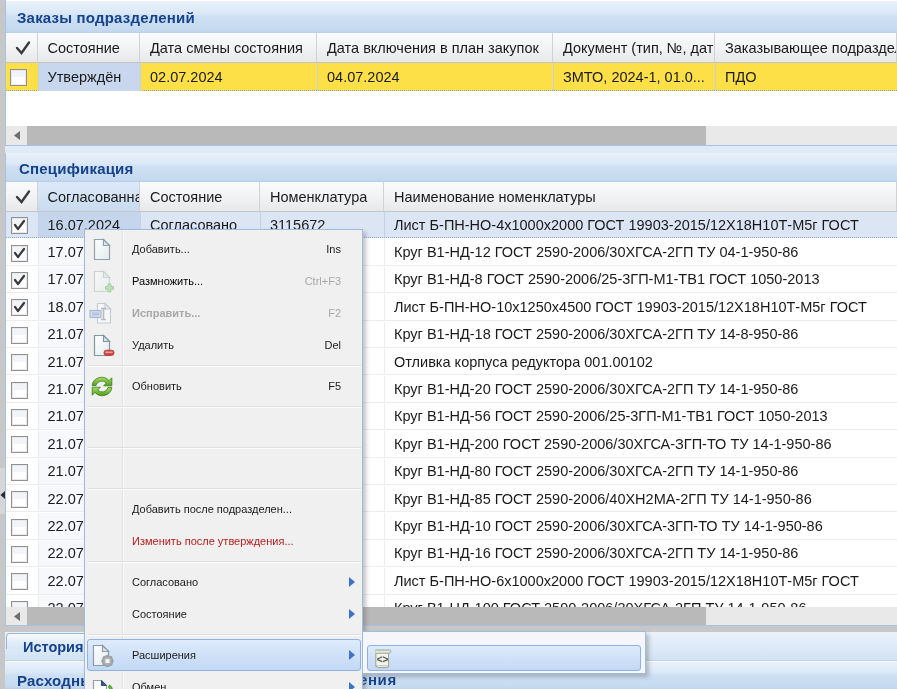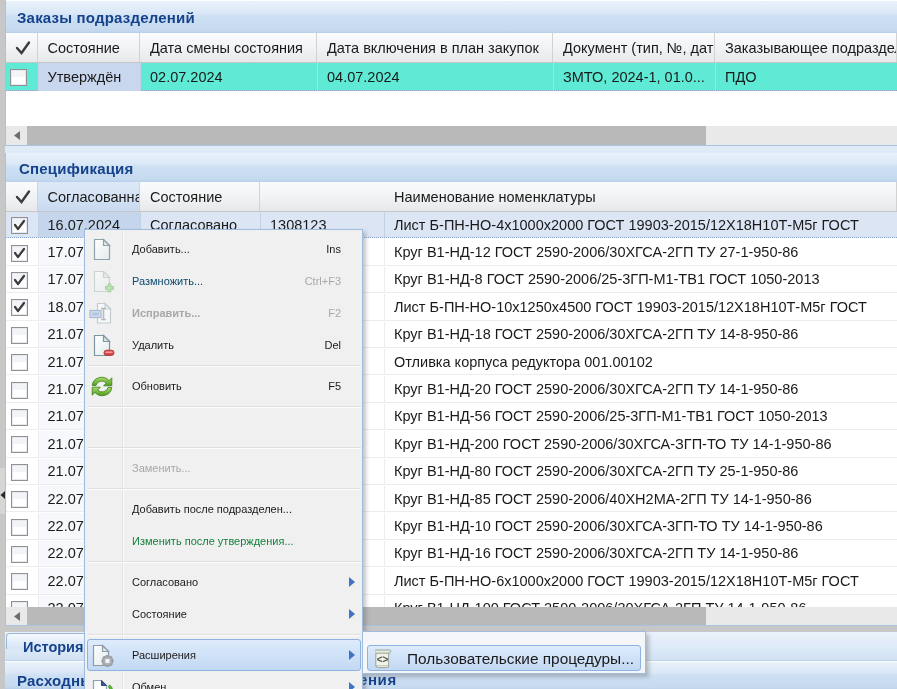--- a/index.html
+++ b/index.html
@@ -42,21 +42,21 @@
 <div class="hcell" style="left:547px;width:162px">
         <span>Документ (тип, №, дат</span>
       </div>
 <div class="hcell" style="left:709px;width:182px">
         <span>Заказывающее подразделен</span>
       </div>
 <svg style="position:absolute;left:9px;top:7px" width="16" height="16">
         <path d="M2 8 L6.5 13 L14 2.5" stroke="#3c3c3c" stroke-width="2.4" fill="none" stroke-linecap="round"></path>
       </svg>
 </div>
-<div class="abs" style="left:0;top:63px;width:891px;height:28px;background:#5eead4;border-bottom:1px dotted #8da4c9">
+<div class="abs" style="left:0;top:63px;width:891px;height:28px;background:#fde047;border-bottom:1px dotted #8da4c9">
 <div class="abs" style="left:31.5px;top:0;width:102.5px;height:28px;background:#c8d7ed"></div>
 <div class="cell" style="left:31.5px;top:6px;width:102px;padding-left:10px">Утверждён</div>
 <div class="cell" style="left:134px;top:6px;width:177px;padding-left:10px">02.07.2024</div>
 <div class="cell" style="left:311px;top:6px;width:236px;padding-left:10px">04.07.2024</div>
 <div class="cell" style="left:547px;top:6px;width:162px;padding-left:10px">ЗМТО, 2024-1, 01.0...</div>
 <div class="cell" style="left:709px;top:6px;width:182px;padding-left:10px">ПДО</div>
 <div class="abs" style="left:31.5px;top:0;width:1px;height:28px;background:#c3d1e6"></div>
 <div class="abs" style="left:134px;top:0;width:1px;height:28px;background:#c3d1e6"></div>
 <div class="abs" style="left:311px;top:0;width:1px;height:28px;background:#c3d1e6"></div>
 <div class="abs" style="left:547px;top:0;width:1px;height:28px;background:#c3d1e6"></div>
@@ -84,47 +84,50 @@
 <div class="abs ghead" style="left:0;top:29px;width:891px;height:30px">
 <div class="hcell" style="left:0px;width:31.5px;">
         <span></span>
       </div>
 <div class="hcell" style="left:31.5px;width:102.5px;background:linear-gradient(180deg,#dde9f8 0%,#d3e2f4 55%,#c8daf0 100%)">
         <span>Согласованная</span>
       </div>
 <div class="hcell" style="left:134px;width:120px;">
         <span>Состояние</span>
       </div>
+<div class="hcell" style="left:254px;width:124px;">
+        <span>Номенклатура</span>
+      </div>
 <div class="hcell" style="left:378px;width:513px;">
         <span>Наименование номенклатуры</span>
       </div>
 <svg style="position:absolute;left:9px;top:7px" width="16" height="16">
         <path d="M2 8 L6.5 13 L14 2.5" stroke="#3c3c3c" stroke-width="2.4" fill="none" stroke-linecap="round"></path>
       </svg>
 </div>
 <div class="abs" style="left:0;top:59px;width:891px;height:394.5px;overflow:hidden">
 <div class="abs" style="left:0;top:0px;width:891px;height:26.4px;background:#dbe5f4;border-bottom:1px dotted #8da4c9">
 <div class="abs" style="left:31.5px;top:0;width:102.5px;height:100%;background:#c5d5ec"></div>
 <div class="abs" style="left:31.5px;top:0;width:1px;height:100%;background:#c3d1e6"></div>
 <div class="abs" style="left:134px;top:0;width:1px;height:100%;background:#c3d1e6"></div>
 <div class="abs" style="left:254px;top:0;width:1px;height:100%;background:#c3d1e6"></div>
 <div class="abs" style="left:378px;top:0;width:1px;height:100%;background:#c3d1e6"></div>
 <div class="cell" style="left:41.5px;top:4.5px;width:90px">16.07.2024</div>
 <div class="cell" style="left:144px;top:4.5px;width:105px">Согласовано</div>
-<div class="cell" style="left:264px;top:4.5px;width:108px">1308123</div>
+<div class="cell" style="left:264px;top:4.5px;width:108px">3115672</div>
 <div class="cell" style="left:388px;top:4.5px;width:500px">Лист Б-ПН-НО-4х1000х2000 ГОСТ 19903-2015/12Х18Н10Т-М5г ГОСТ</div>
 </div>
 <div class="abs" style="left:0;top:27.4px;width:891px;height:26.4px;background:#fff;border-bottom:1px solid #ededed">
 <div class="abs" style="left:31.5px;top:0;width:102.5px;height:100%;background:#f6f8fb"></div>
 <div class="abs" style="left:31.5px;top:0;width:1px;height:100%;background:#ededed"></div>
 <div class="abs" style="left:134px;top:0;width:1px;height:100%;background:#ededed"></div>
 <div class="abs" style="left:254px;top:0;width:1px;height:100%;background:#ededed"></div>
 <div class="abs" style="left:378px;top:0;width:1px;height:100%;background:#ededed"></div>
 <div class="cell" style="left:41.5px;top:4.5px;width:90px">17.07.2024</div>
-<div class="cell" style="left:388px;top:4.5px;width:500px">Круг В1-НД-12 ГОСТ 2590-2006/30ХГСА-2ГП ТУ 27-1-950-86</div>
+<div class="cell" style="left:388px;top:4.5px;width:500px">Круг В1-НД-12 ГОСТ 2590-2006/30ХГСА-2ГП ТУ 04-1-950-86</div>
 </div>
 <div class="abs" style="left:0;top:54.8px;width:891px;height:26.4px;background:#fff;border-bottom:1px solid #ededed">
 <div class="abs" style="left:31.5px;top:0;width:102.5px;height:100%;background:#f6f8fb"></div>
 <div class="abs" style="left:31.5px;top:0;width:1px;height:100%;background:#ededed"></div>
 <div class="abs" style="left:134px;top:0;width:1px;height:100%;background:#ededed"></div>
 <div class="abs" style="left:254px;top:0;width:1px;height:100%;background:#ededed"></div>
 <div class="abs" style="left:378px;top:0;width:1px;height:100%;background:#ededed"></div>
 <div class="cell" style="left:41.5px;top:4.5px;width:90px">17.07.2024</div>
 <div class="cell" style="left:388px;top:4.5px;width:500px">Круг В1-НД-8 ГОСТ 2590-2006/25-3ГП-М1-ТВ1 ГОСТ 1050-2013</div>
 </div>
@@ -182,21 +185,21 @@
 <div class="cell" style="left:41.5px;top:4.5px;width:90px">21.07.2024</div>
 <div class="cell" style="left:388px;top:4.5px;width:500px">Круг В1-НД-200 ГОСТ 2590-2006/30ХГСА-ЗГП-ТО ТУ 14-1-950-86</div>
 </div>
 <div class="abs" style="left:0;top:246.6px;width:891px;height:26.4px;background:#fff;border-bottom:1px solid #ededed">
 <div class="abs" style="left:31.5px;top:0;width:102.5px;height:100%;background:#f6f8fb"></div>
 <div class="abs" style="left:31.5px;top:0;width:1px;height:100%;background:#ededed"></div>
 <div class="abs" style="left:134px;top:0;width:1px;height:100%;background:#ededed"></div>
 <div class="abs" style="left:254px;top:0;width:1px;height:100%;background:#ededed"></div>
 <div class="abs" style="left:378px;top:0;width:1px;height:100%;background:#ededed"></div>
 <div class="cell" style="left:41.5px;top:4.5px;width:90px">21.07.2024</div>
-<div class="cell" style="left:388px;top:4.5px;width:500px">Круг В1-НД-80 ГОСТ 2590-2006/30ХГСА-2ГП ТУ 25-1-950-86</div>
+<div class="cell" style="left:388px;top:4.5px;width:500px">Круг В1-НД-80 ГОСТ 2590-2006/30ХГСА-2ГП ТУ 14-1-950-86</div>
 </div>
 <div class="abs" style="left:0;top:274px;width:891px;height:26.4px;background:#fff;border-bottom:1px solid #ededed">
 <div class="abs" style="left:31.5px;top:0;width:102.5px;height:100%;background:#f6f8fb"></div>
 <div class="abs" style="left:31.5px;top:0;width:1px;height:100%;background:#ededed"></div>
 <div class="abs" style="left:134px;top:0;width:1px;height:100%;background:#ededed"></div>
 <div class="abs" style="left:254px;top:0;width:1px;height:100%;background:#ededed"></div>
 <div class="abs" style="left:378px;top:0;width:1px;height:100%;background:#ededed"></div>
 <div class="cell" style="left:41.5px;top:4.5px;width:90px">22.07.2024</div>
 <div class="cell" style="left:388px;top:4.5px;width:500px">Круг В1-НД-85 ГОСТ 2590-2006/40ХН2МА-2ГП ТУ 14-1-950-86</div>
 </div>
@@ -335,47 +338,44 @@
 <div class="abs" style="left:363px;top:662px;width:534px;height:27px;background:linear-gradient(180deg,#e9f2fb 0%,#dbe8f7 38%,#ccdff3 52%,#c7dbf0 90%,#c0d5ec 100%)"></div>
 <div class="abs" style="left:359px;top:671px;color:#15428b;font-weight:bold;font-size:15px;letter-spacing:0.6px">ения</div>
 <div class="abs" style="left:84px;top:229px;width:279px;height:460px;background:#f0f0f0;border:1px solid #9fbbdd;border-bottom:none;box-shadow:3px 3px 4px rgba(90,90,90,.35);z-index:10">
 <div class="abs" style="left:37px;top:0;width:1px;height:100%;background:#e2e2e2"></div>
 <div class="abs" style="left:38px;top:0;width:1px;height:100%;background:#fafafa"></div>
 <div class="mi" style="top:3px">
 <span class="t" style="">Добавить...</span>
 <span class="s" style="">Ins</span>
 </div>
 <div class="mi" style="top:35px">
-<span class="t" style="color:#0c4a6e">Размножить...</span>
+<span class="t" style="color:#000000">Размножить...</span>
 <span class="s" style="color:#a8a8a8">Ctrl+F3</span>
 </div>
 <div class="mi" style="top:67px">
 <span class="t" style="color:#a8a8a8;font-weight:bold">Исправить...</span>
 <span class="s" style="color:#a8a8a8">F2</span>
 </div>
 <div class="mi" style="top:99px">
 <span class="t" style="">Удалить</span>
 <span class="s" style="">Del</span>
 </div>
 <div class="msep" style="top:135px"></div>
 <div class="mi" style="top:140px">
 <span class="t" style="">Обновить</span>
 <span class="s" style="">F5</span>
 </div>
 <div class="msep" style="top:176px"></div>
 <div class="msep" style="top:217px"></div>
-<div class="mi" style="top:222px">
-<span class="t" style="color:#a8a8a8">Заменить...</span>
-</div>
 <div class="msep" style="top:258px"></div>
 <div class="mi" style="top:263px">
 <span class="t" style="">Добавить после подразделен...</span>
 </div>
 <div class="mi" style="top:295px">
-<span class="t" style="color:#15803d">Изменить после утверждения...</span>
+<span class="t" style="color:#b91c1c">Изменить после утверждения...</span>
 </div>
 <div class="msep" style="top:331px"></div>
 <div class="mi" style="top:336px">
 <span class="t" style="">Согласовано</span>
 <div class="arrow"></div>
 </div>
 <div class="mi" style="top:368px">
 <span class="t" style="">Состояние</span>
 <div class="arrow"></div>
 </div>
@@ -467,13 +467,12 @@
     </svg>
 </div>
 <div class="abs" style="left:362px;top:631px;width:284px;height:43px;background:#f4f6f9;border:1px solid #9fbbdd;box-shadow:3px 3px 4px rgba(90,90,90,.35);z-index:11">
 <div class="abs hl" style="left:4px;top:13px;width:274px;height:26px"></div>
 <svg width="21" height="21" viewBox="0 0 21 21" style="position:absolute;left:9px;top:16px">
 <rect x="3.8" y="3.5" width="12.8" height="14.5" fill="#f1f3ea" stroke="#99a396" stroke-width="1"></rect>
 <path d="M3.2 2 H17.2 Q19.2 2 18.8 3.6 Q18.4 5.2 16.6 5.2 H5 Q3.8 5.2 3.8 6.5" fill="#e6eadb" stroke="#99a396" stroke-width="1"></path>
 <path d="M16.6 18 Q16.9 19.6 14.9 19.6 H6.4 Q4.4 19.6 4.2 18" fill="#e6eadb" stroke="#99a396" stroke-width="1"></path>
 <text x="10.6" y="14.5" font-size="10" font-family="Liberation Sans" font-weight="bold" fill="#4e544c" text-anchor="middle">&lt;&gt;</text>
     </svg>
-<div class="abs" style="left:44px;top:17.5px;white-space:nowrap;font-size:15.4px">Пользовательские процедуры...</div>
 </div>
 </body></html>

